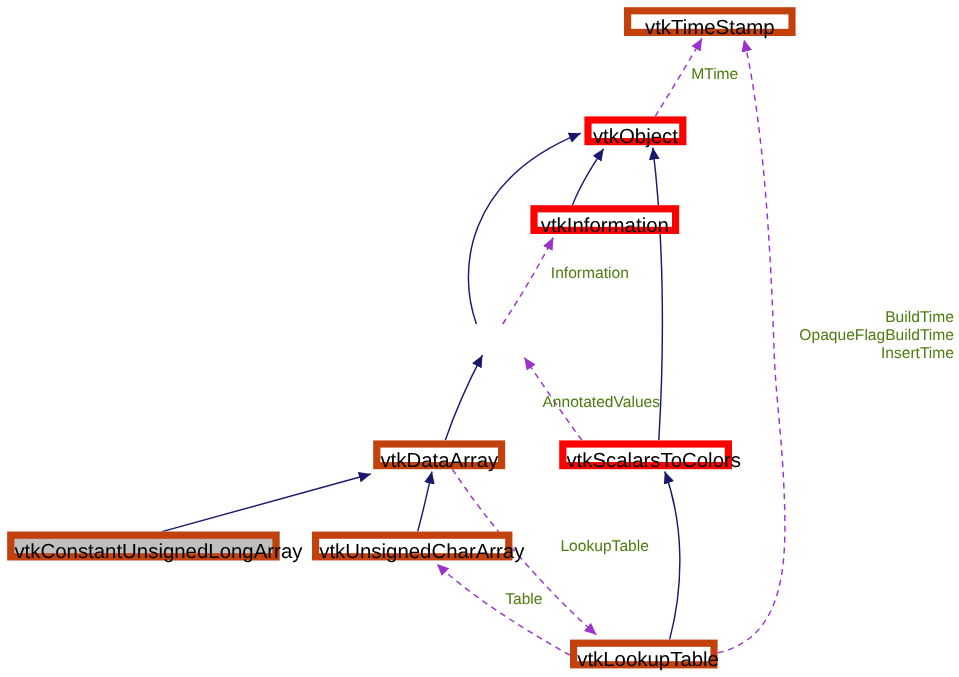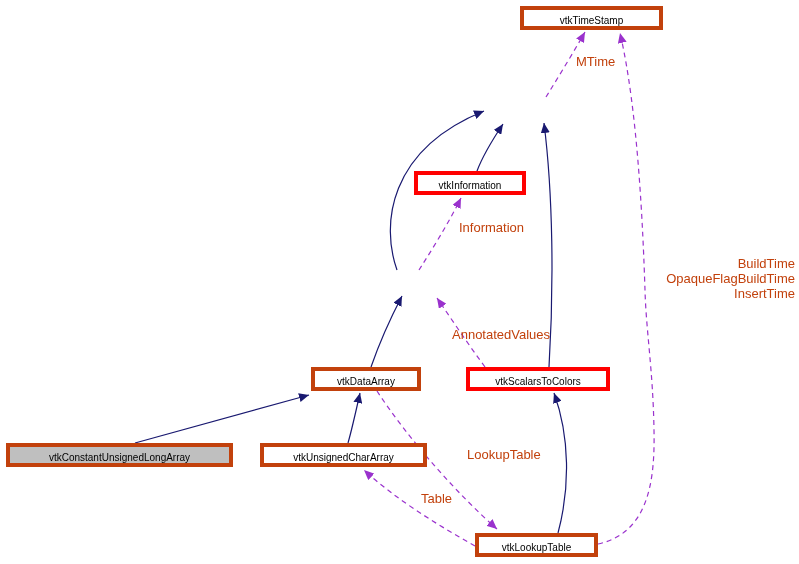--- a/index.html
+++ b/index.html
@@ -10,34 +10,34 @@
     font-family:"Liberation Sans","DejaVu Sans",sans-serif;
     overflow:hidden;
   }
   #edges {
     position:absolute; left:0; top:0; width:799px; height:564px;
   }
   .node {
     position:absolute;
     height:24px; line-height:22px;
     box-sizing:border-box;
-    border:4px solid #c2410c;
+    border:6px solid #c2410c;
     background:#ffffff;
     color:#000000;
-    font-size:10px;
+    font-size:17px;
     text-align:center;
     white-space:nowrap;
     cursor:pointer;
   }
   .node.red   { border-color:#ff0000; }
   .node.main  { background:#bfbfbf; cursor:default; }
   .edge-label {
     position:absolute;
     font-size:13px;
-    color:#c2410c;
+    color:#4d7c0f;
     white-space:nowrap;
   }
   .edge-label.multi { text-align:right; }
 </style>
 </head>
 <body>
 
 <div id="canvas">
 
   <svg id="edges" width="799" height="564" viewBox="0 0 799 564">
@@ -61,22 +61,23 @@
     <path d="M 546,97 C 559,76 573,53 585,32" fill="none" stroke="#9a32cd" stroke-width="1.2" stroke-dasharray="5,4" marker-end="url(#arrow-purple)"></path>
     <path d="M 419,270 C 433,248 448,224 461,198" fill="none" stroke="#9a32cd" stroke-width="1.2" stroke-dasharray="5,4" marker-end="url(#arrow-purple)"></path>
     <path d="M 485,367 C 468,344 452,320 437,298" fill="none" stroke="#9a32cd" stroke-width="1.2" stroke-dasharray="5,4" marker-end="url(#arrow-purple)"></path>
     <path d="M 377,391 C 407,437 455,492 497,529" fill="none" stroke="#9a32cd" stroke-width="1.2" stroke-dasharray="5,4" marker-end="url(#arrow-purple)"></path>
     <path d="M 475,546 C 434,523 393,497 364,470" fill="none" stroke="#9a32cd" stroke-width="1.2" stroke-dasharray="5,4" marker-end="url(#arrow-purple)"></path>
     <path d="M 598,544 C 649,533 655,480 654,430 C 653,370 646,330 645,290 C 643,230 638,110 620,33" fill="none" stroke="#9a32cd" stroke-width="1.2" stroke-dasharray="5,4" marker-end="url(#arrow-purple)"></path>
   </svg>
 
   <div class="node" style="left:520px;top:6px;width:143px">vtkTimeStamp</div>
 
+  <div class="node red" style="left:487px;top:97px;width:85px">vtkObject</div>
 
-  <div class="node red" style="left:414px;top:171px;width:112px">vtkInformation</div>
+  <div class="node red" style="left:442px;top:171px;width:124px">vtkInformation</div>
 
 
   <div class="node" style="left:311px;top:367px;width:110px">vtkDataArray</div>
 
   <div class="node red" style="left:466px;top:367px;width:144px">vtkScalarsToColors</div>
 
   <div class="node main" style="left:6px;top:443px;width:227px">vtkConstantUnsignedLongArray</div>
 
   <div class="node" style="left:260px;top:443px;width:167px">vtkUnsignedCharArray</div>
 

